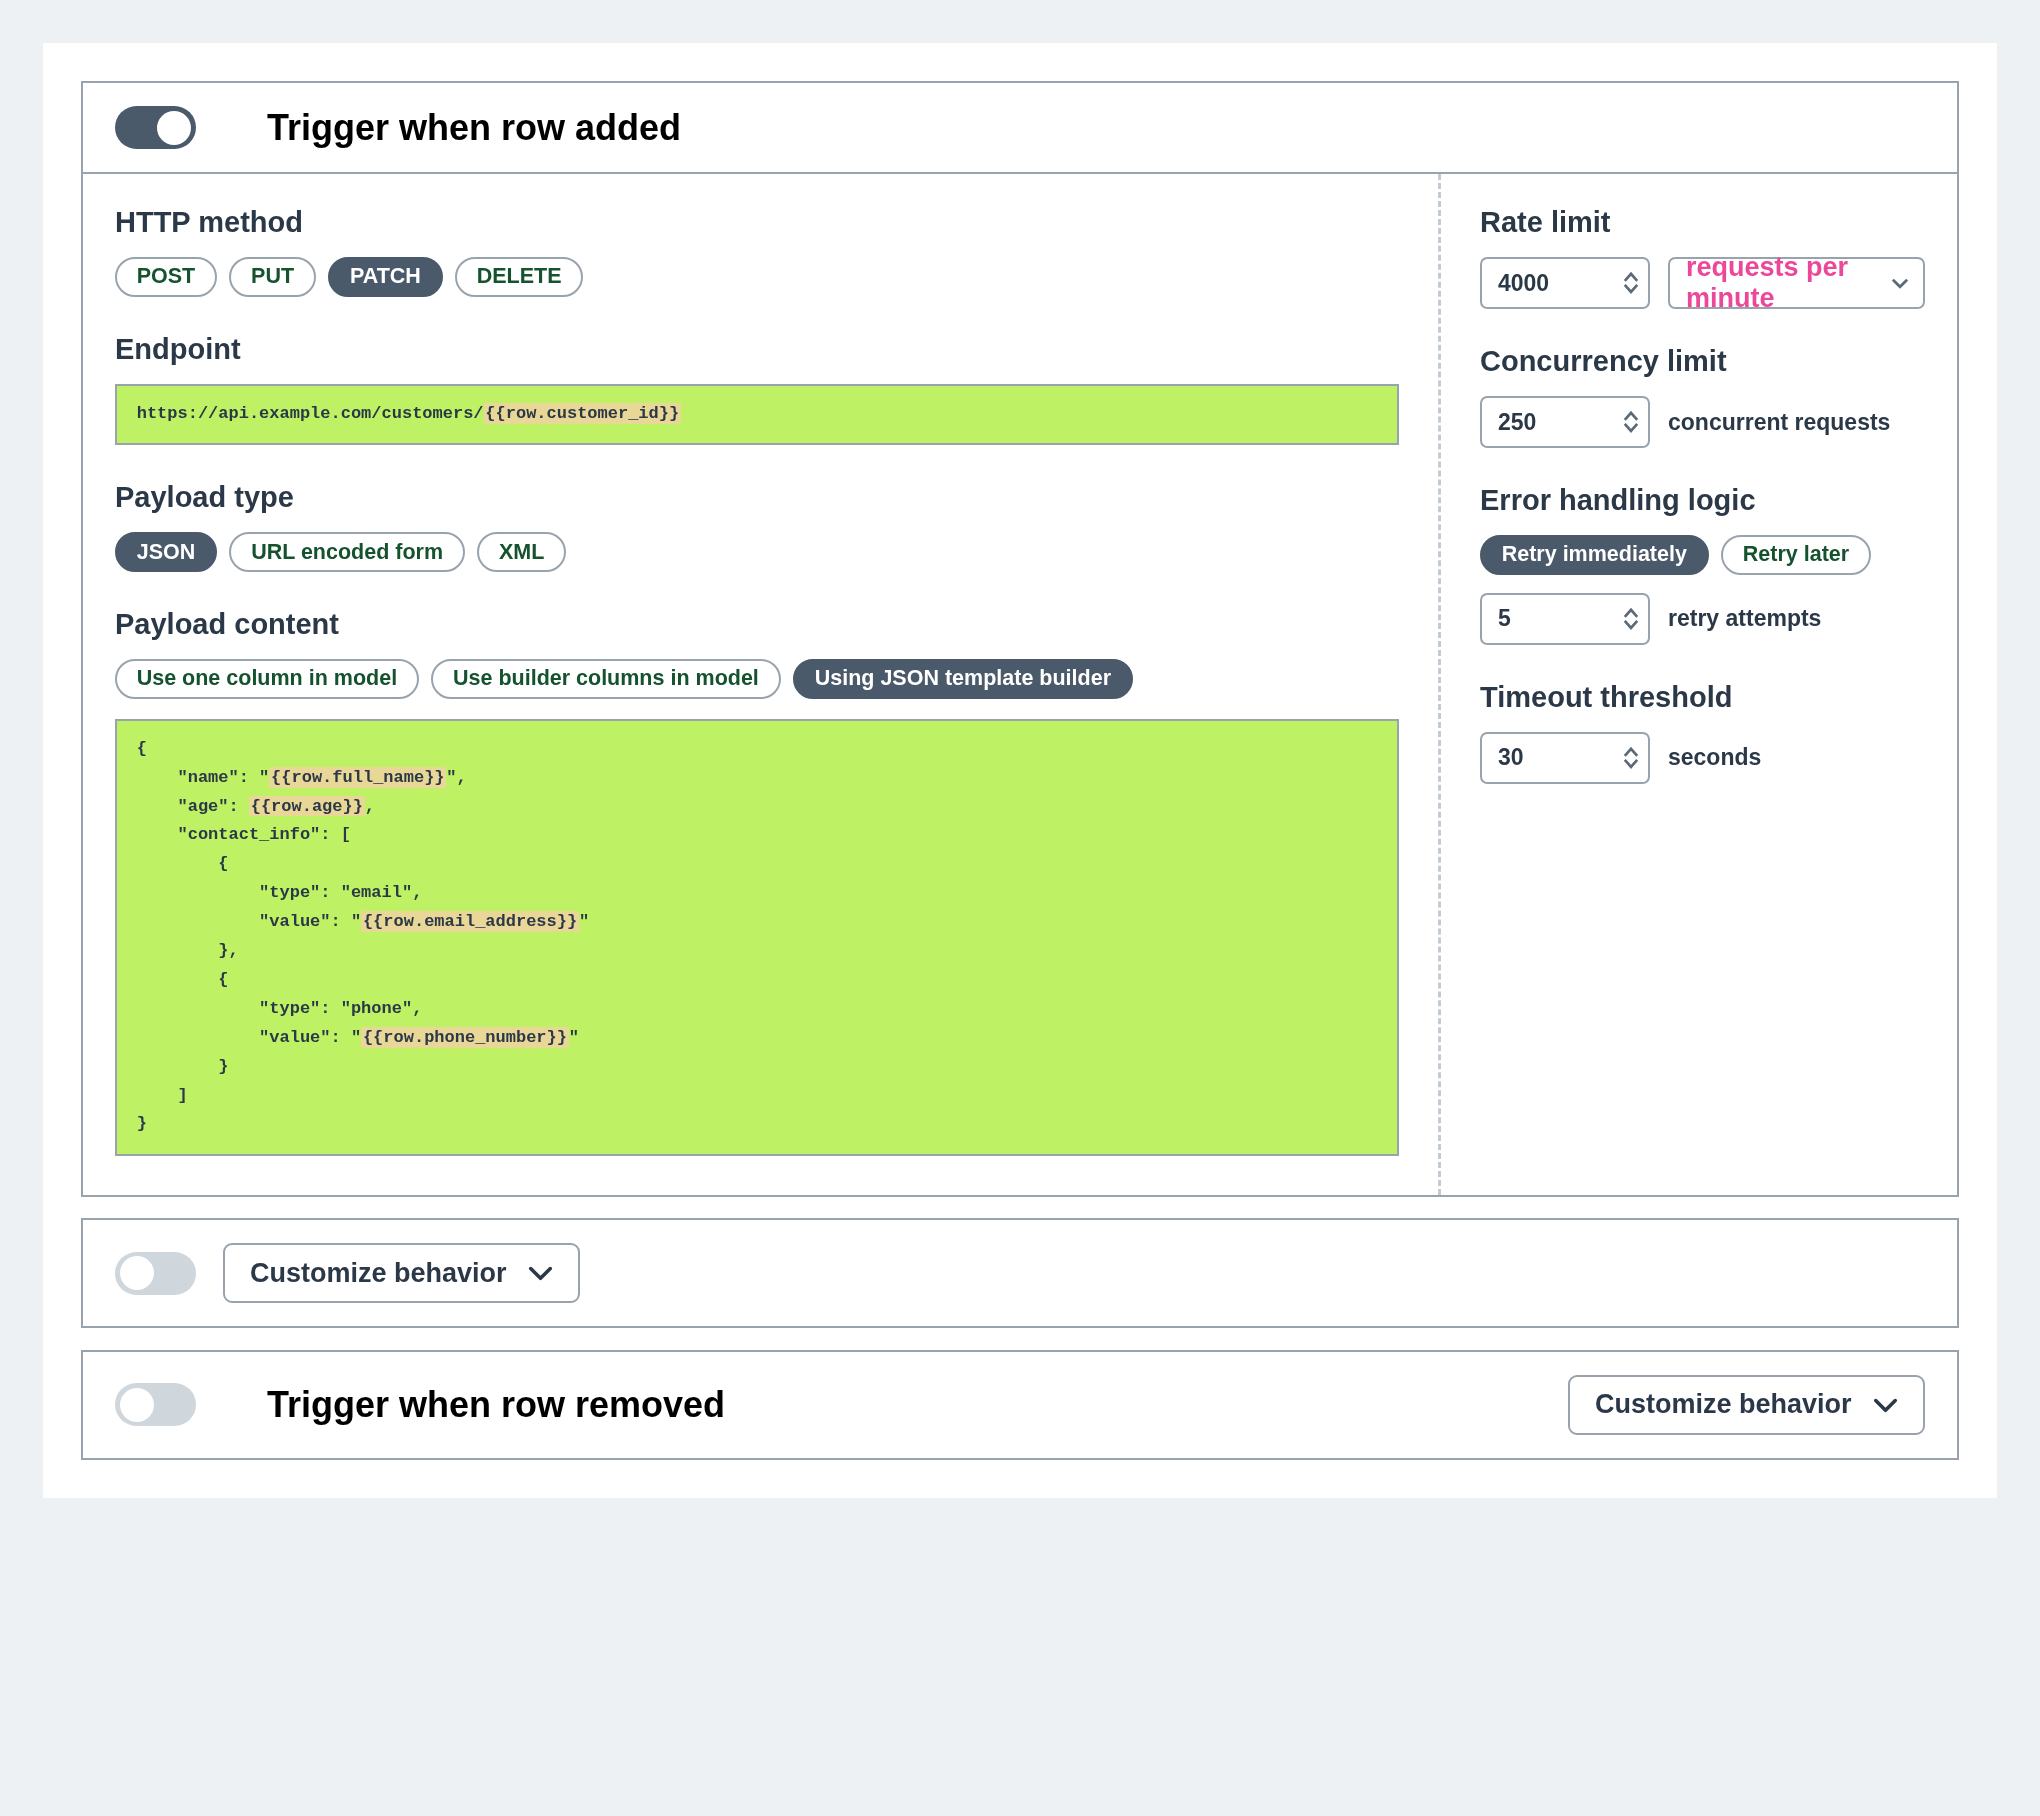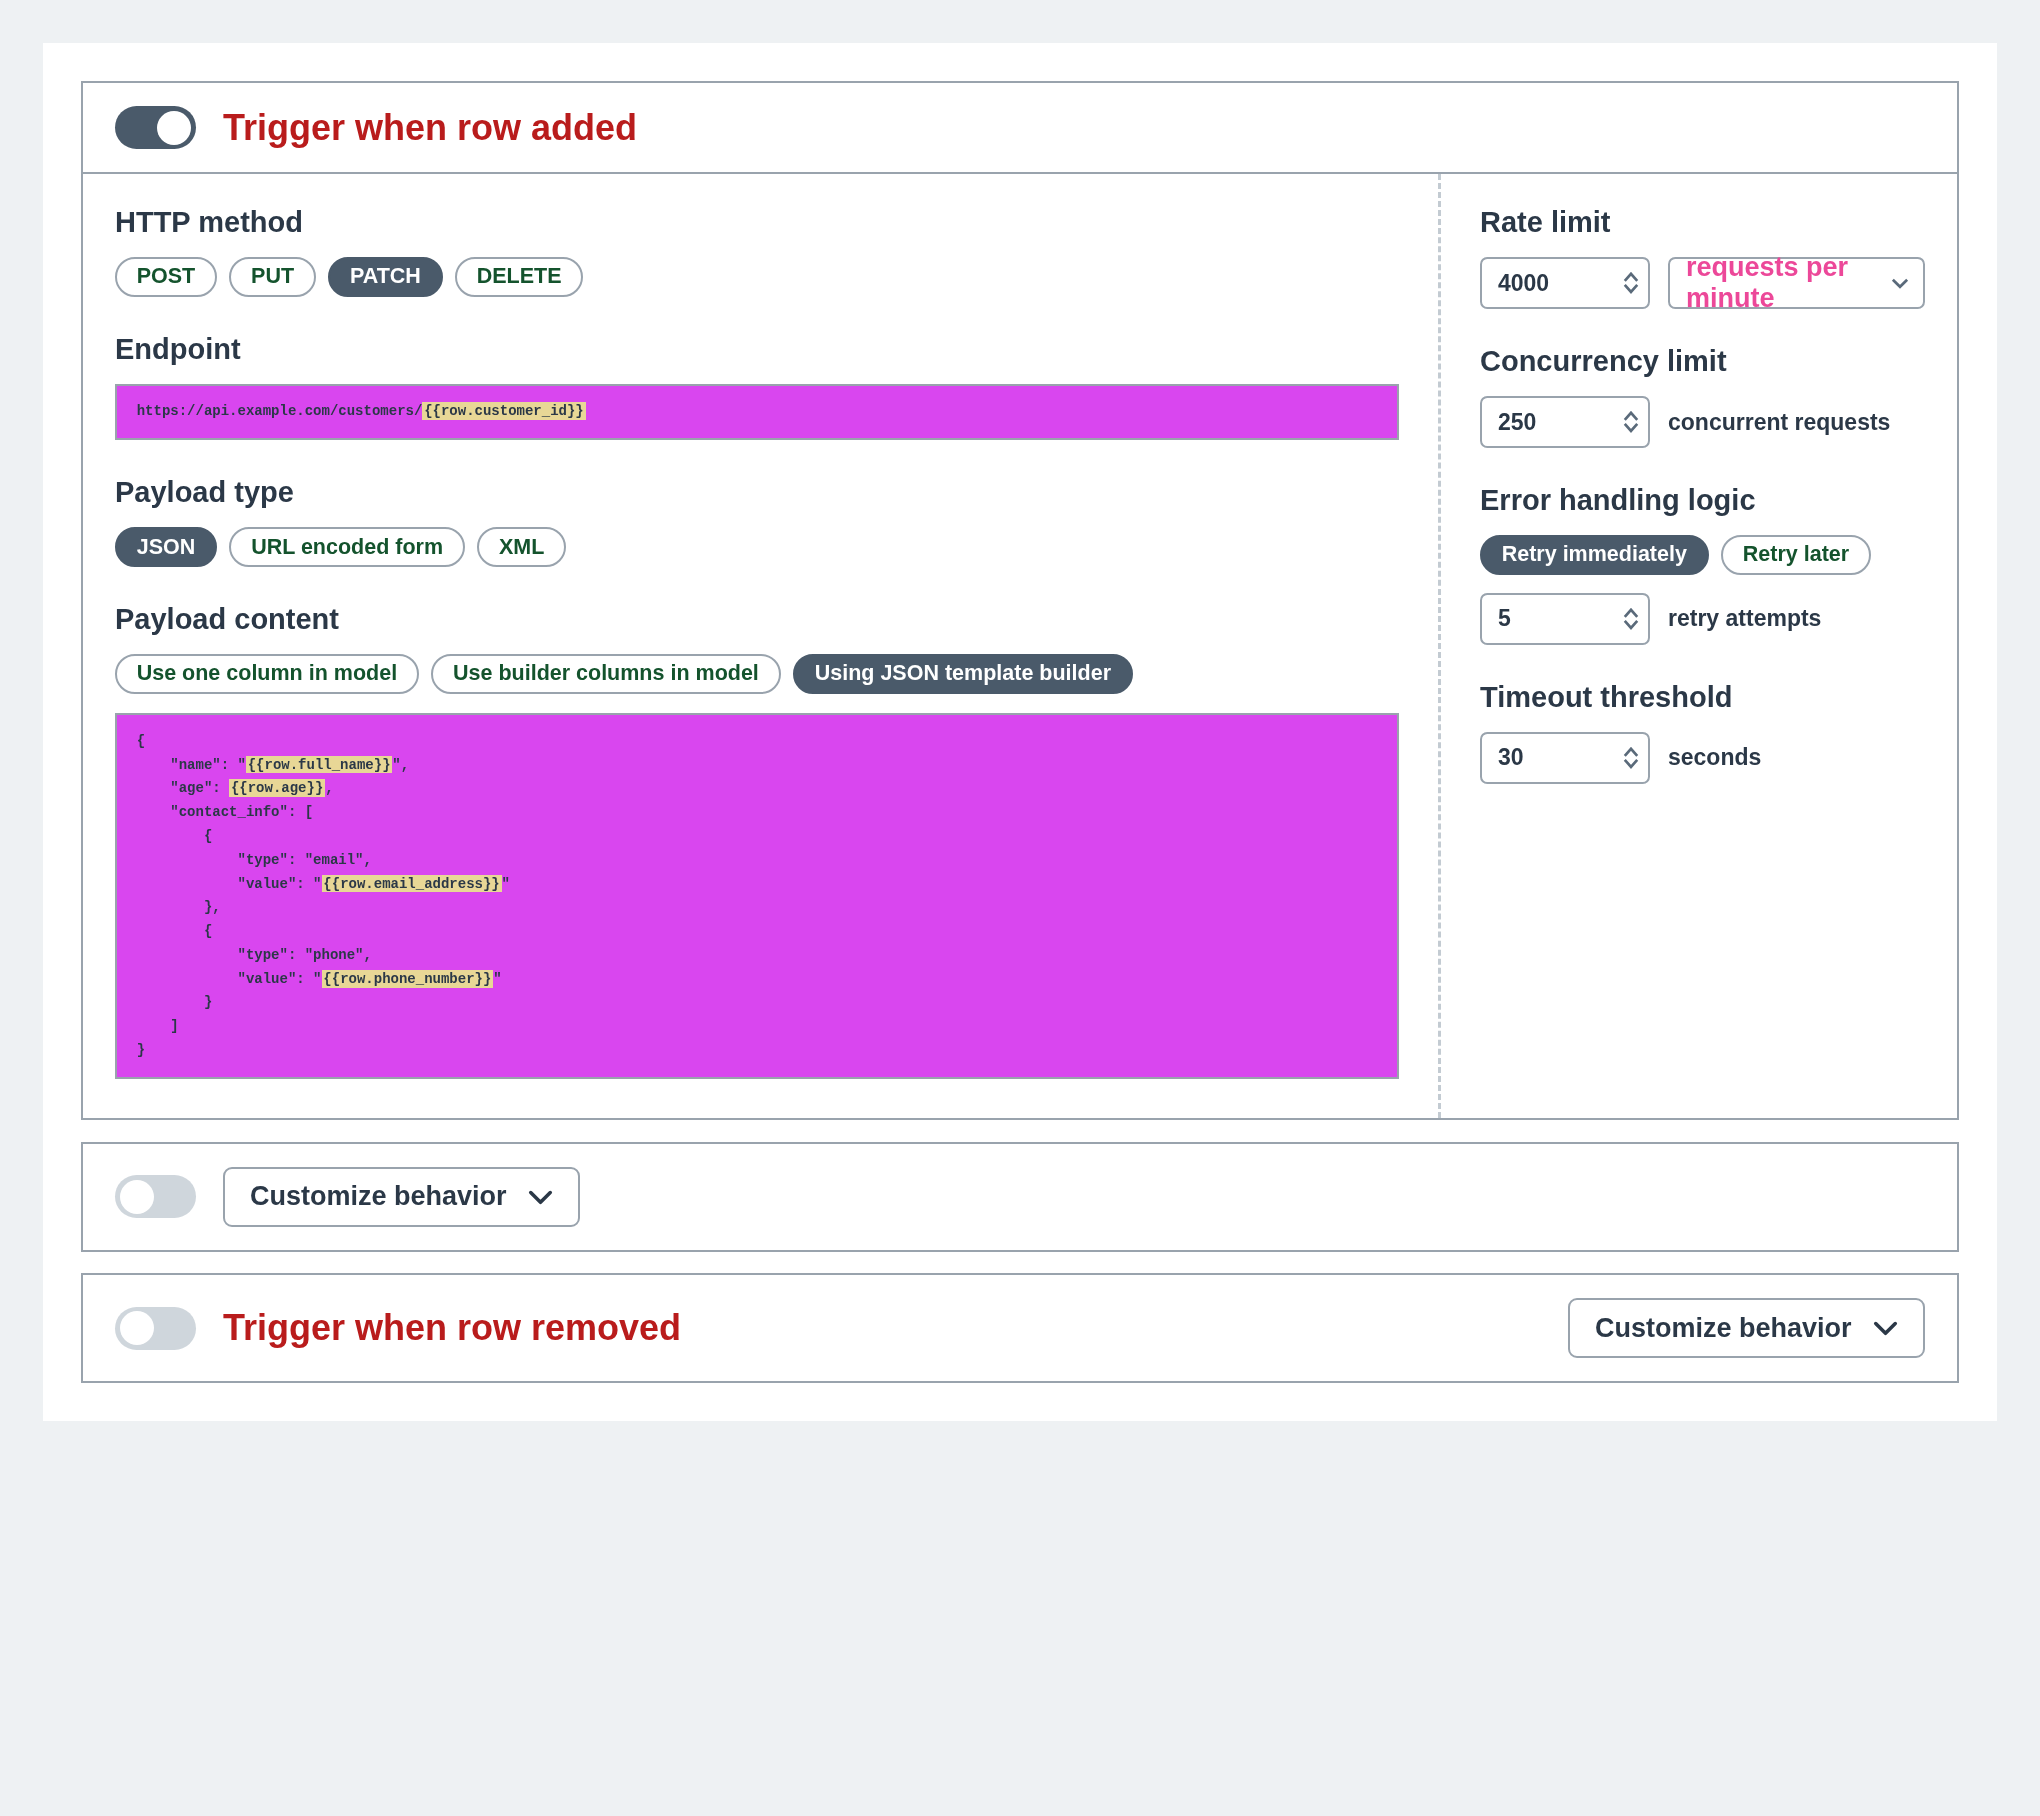--- a/index.html
+++ b/index.html
@@ -21,22 +21,23 @@
 .panel-header {
   display: flex;
   align-items: center;
   gap: 27px;
   padding: 23px 32px;
 }
 .panel-header.bordered { border-bottom: 2.7px solid #99a3ad; }
 .panel-header .title {
   font-size: 36px;
   font-weight: 800;
-  color: #b91c1c;
+  color: #000000;
   flex: 1;
+  margin-left: 44px;
 }
 .toggle {
   width: 81px;
   height: 43px;
   border-radius: 21.5px;
   background: #cfd6dc;
   position: relative;
   cursor: pointer;
 }
 .toggle.on { background: #4a5a6a; }
@@ -94,24 +95,24 @@
   background: #fff;
   cursor: pointer;
 }
 .pill.active {
   background: #4a5a6a;
   border-color: #4a5a6a;
   color: #fff;
 }
 .code-box {
   border: 2.7px solid #99a3ad;
-  background: #d946ef;
+  background: #bef264;
   padding: 14.3px 19.7px;
   font-family: "SFMono-Regular", Consolas, "Liberation Mono", Menlo, monospace;
-  font-size: 14px;
+  font-size: 17px;
   font-weight: 600;
   color: #2b3847;
   line-height: 1.7;
   white-space: pre;
   overflow: auto;
 }
 .code-box .tmpl {
   background: #e8d796;
   padding: 0.9px 1.8px;
 }

